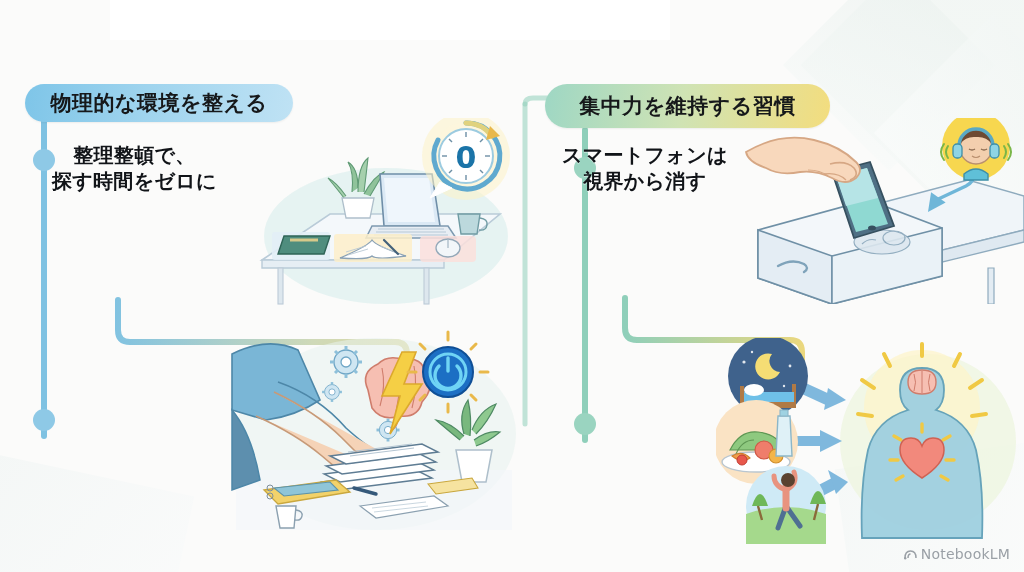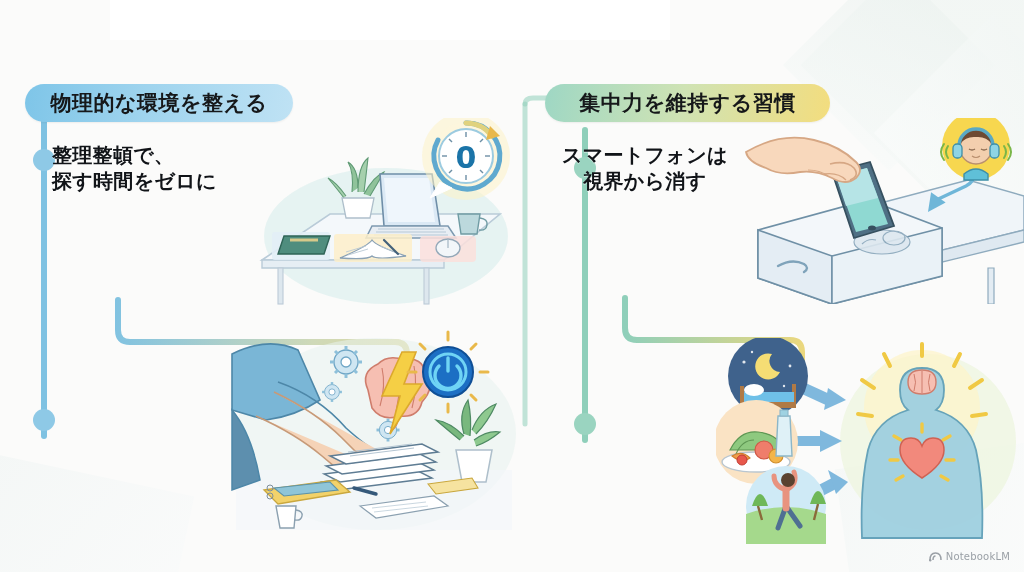--- a/index.html
+++ b/index.html
@@ -29,41 +29,41 @@
   .conn svg{display:block;overflow:visible;}
 
   
   .pill{
     position:absolute;display:flex;align-items:center;justify-content:center;
     border-radius:999px;color:#16181a;font-weight:700;letter-spacing:.5px;
     box-shadow:0 1px 2px rgba(0,0,0,.06);
   }
   .pill-left{left:25px;top:84px;width:268px;height:38px;font-size:21px;
     background:linear-gradient(100deg,#7ec5e8 0%,#9fd4ee 45%,#bfe2f4 100%);}
-  .pill-right{left:545px;top:84px;width:285px;height:38px;font-size:21px;
+  .pill-right{left:545px;top:84px;width:285px;height:44px;font-size:21px;
     background:linear-gradient(100deg,#9ed7c4 0%,#cfe3b4 48%,#f3dd7e 100%);}
 
   
   .label{
     position:absolute;color:#111418;font-weight:700;line-height:1.32;
     font-size:20px;letter-spacing:.3px;white-space:pre-line;
     text-shadow:0 1px 0 rgba(255,255,255,.5);
   }
-  .lbl-1{left:52px;top:142px;}
+  .lbl-1{left:52px;top:142px;text-align:center;}
   .lbl-2{left:52px;top:370px;}
   .lbl-3{left:562px;top:142px;text-align:center;}
   .lbl-4{left:562px;top:393px;}
 
   
   .illus{position:absolute;}
   .illus svg{display:block;}
 
   
-  .watermark{position:absolute;right:14px;bottom:10px;display:flex;align-items:flex-end;
-    gap:4px;color:#9aa0a6;font-size:10px;letter-spacing:.2px;}
+  .watermark{position:absolute;right:14px;bottom:10px;display:flex;align-items:center;
+    gap:4px;color:#9aa0a6;font-size:14px;letter-spacing:.2px;}
   .watermark svg{display:block;}
 </style>
 </head>
 <body>
 
 <div id="stage">
 
   <div class="bg-layer">
     <div class="bg-top-white"></div>
     <div class="bg-tr-1"></div>

